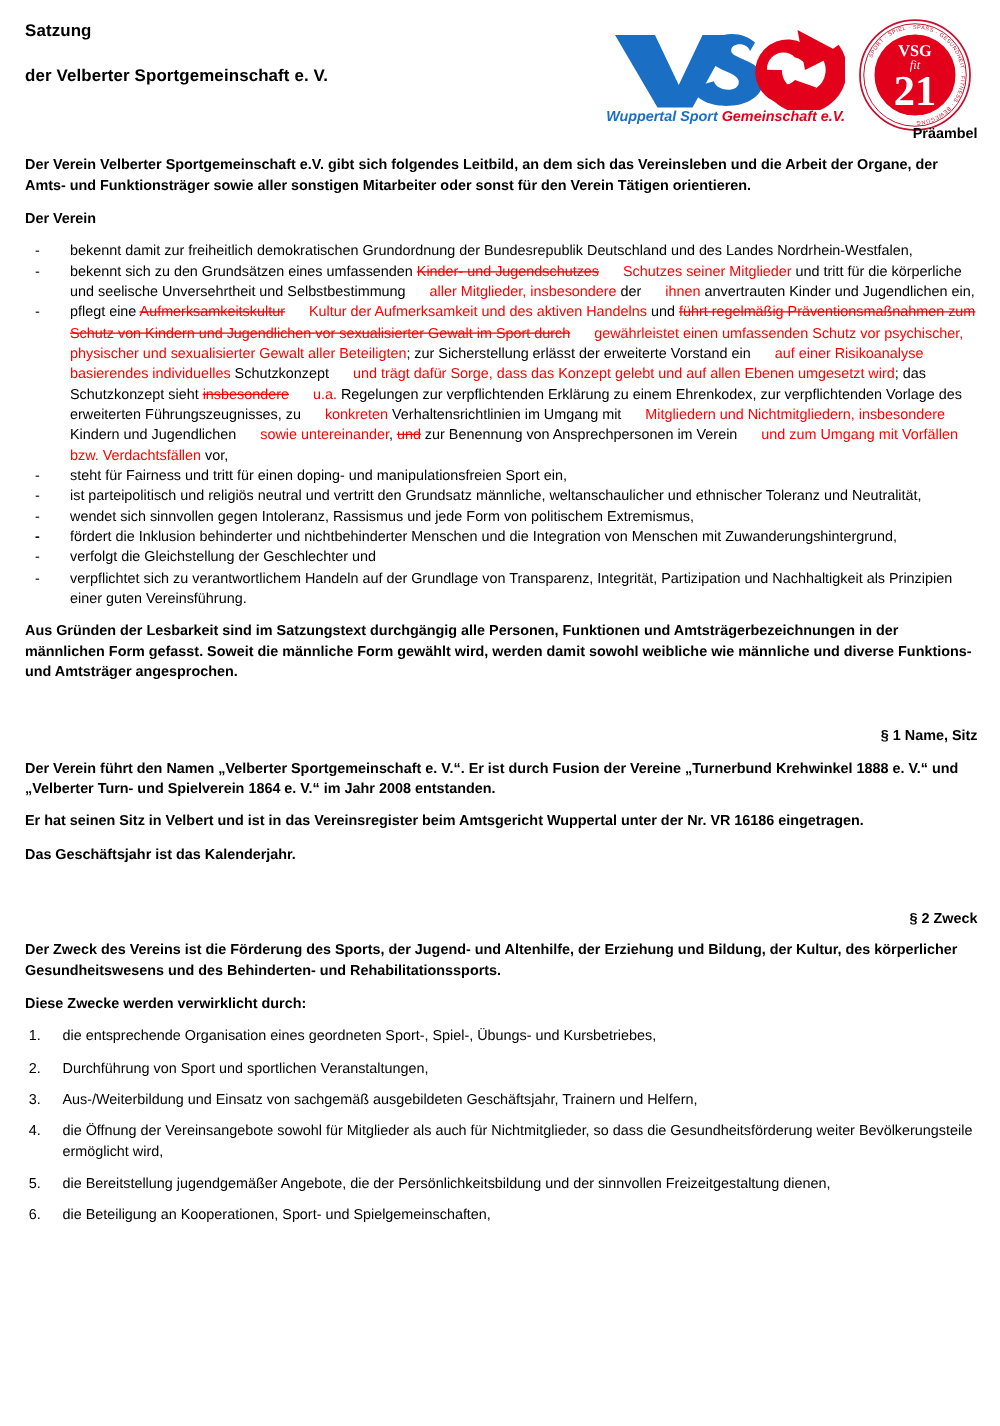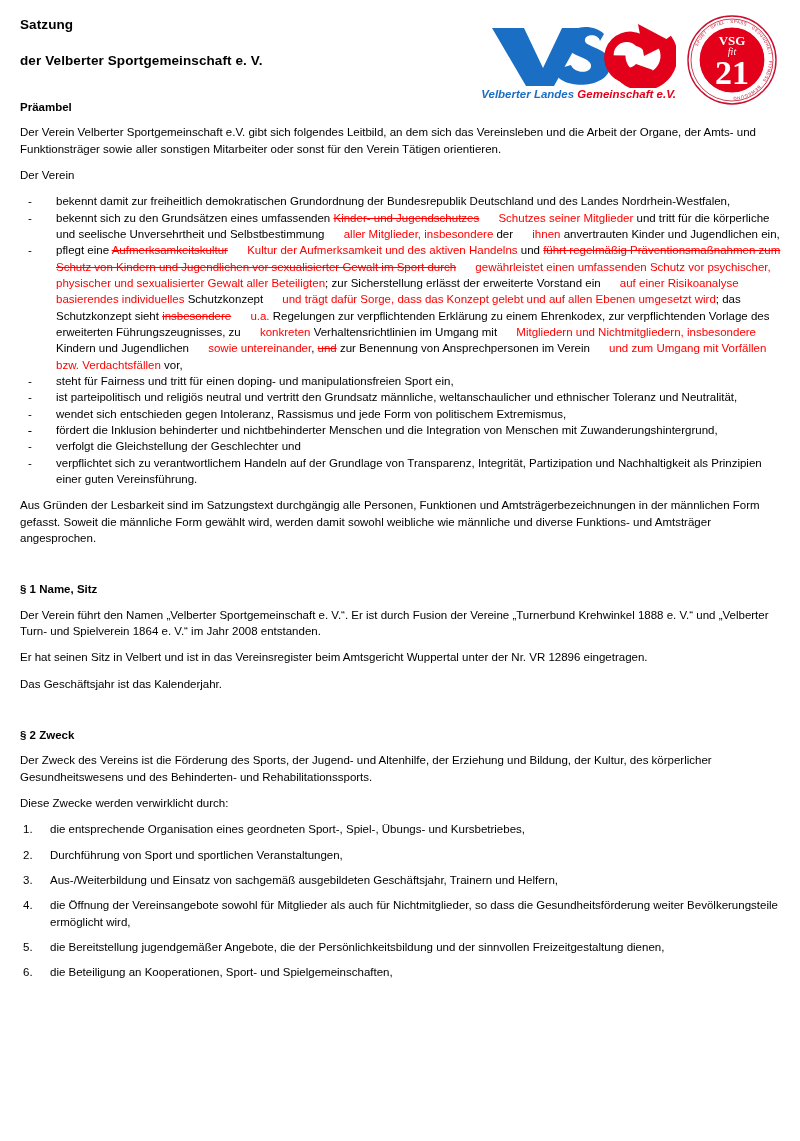--- a/index.html
+++ b/index.html
@@ -67,26 +67,28 @@
   .tag-red  { color: #e2001a; }
 
   .seal { display: block; }
 
   
   .h-sec {
     font-size: 11.5px;
     font-weight: bold;
     margin: 0 0 10px 0;
     line-height: 1.25;
+    text-align: right;
   }
   p.para {
     font-size: 11.5px;
     line-height: 1.42;
     margin: 0 0 10px 0;
     text-align: left;
+    font-weight: bold;
   }
 
   
   ul.dash-list {
     list-style: none;
     margin: 0 0 10px 0;
     padding: 0;
   }
   ul.dash-list > li {
     position: relative;
@@ -147,21 +149,21 @@
 
           <path d="M118 14 C108 4 84 4 80 20 C76 36 104 36 105 45 C106 54 88 54 85 45 L68 50
                    C72 70 120 70 124 48 C128 28 100 28 99 21 C98 14 112 13 114 21 Z" fill="#1a6fc4"></path>
 
           <path d="M165 22 A26 26 0 1 0 167 50 L150 44 A13 13 0 1 1 150 26 A13 13 0 0 1 158 31 Z" fill="#e2001a"></path>
           <circle cx="157" cy="36" r="26" fill="none" stroke="#e2001a" stroke-width="17" stroke-dasharray="98 70" transform="rotate(-36 157 36)"></circle>
 
           <path d="M152 4 L186 22 L158 36 Z" fill="#e2001a"></path>
         </svg>
         <div class="vsg-tagline">
-          <span class="tag-blue">Velberter Landes </span><span class="tag-red">Gemeinschaft e.V.</span>
+          <span class="tag-blue">Wuppertal Sport </span><span class="tag-red">Gemeinschaft e.V.</span>
         </div>
       </div>
 
       <svg class="seal" width="92" height="92" viewBox="0 0 92 92">
         <circle cx="46" cy="46" r="44" fill="none" stroke="#c8102e" stroke-width="1.4"></circle>
         <circle cx="46" cy="46" r="41" fill="none" stroke="#c8102e" stroke-width="0.8"></circle>
         <circle cx="46" cy="46" r="33" fill="#e2001a"></circle>
         <circle cx="46" cy="46" r="33" fill="none" stroke="#ffffff" stroke-width="1.2"></circle>
         <defs>
           <path id="ring" d="M46 46 m-37 0 a37 37 0 1 1 74 0 a37 37 0 1 1 -74 0"></path>
@@ -180,34 +182,34 @@
   <div class="h-sec">Präambel</div>
   <p class="para">Der Verein Velberter Sportgemeinschaft e.V. gibt sich folgendes Leitbild, an dem sich das Vereinsleben und die Arbeit der Organe, der Amts- und Funktionsträger sowie aller sonstigen Mitarbeiter oder sonst für den Verein Tätigen orientieren.</p>
   <p class="para">Der Verein</p>
 
   <ul class="dash-list" id="preamble-list">
       <li><span class="dash">-</span><span>bekennt damit zur freiheitlich demokratischen Grundordnung der Bundesrepublik Deutschland und des Landes Nordrhein-Westfalen,</span></li>
       <li><span class="dash">-</span><span>bekennt sich zu den Grundsätzen eines umfassenden </span><span class="del">Kinder- und Jugendschutzes</span><span class="ins"> Schutzes seiner Mitglieder</span><span> und tritt für die körperliche und seelische Unversehrtheit und Selbstbestimmung </span><span class="ins">aller Mitglieder, insbesondere</span><span> der </span><span class="ins">ihnen</span><span> anvertrauten Kinder und Jugendlichen ein,</span></li>
       <li><span class="dash">-</span><span>pflegt eine </span><span class="del">Aufmerksamkeitskultur</span><span class="ins"> Kultur der Aufmerksamkeit und des aktiven Handelns</span><span> und </span><span class="del">führt regelmäßig Präventionsmaßnahmen zum Schutz von Kindern und Jugendlichen vor sexualisierter Gewalt im Sport durch</span><span class="ins"> gewährleistet einen umfassenden Schutz vor psychischer, physischer und sexualisierter Gewalt aller Beteiligten</span><span>; zur Sicherstellung erlässt der erweiterte Vorstand ein </span><span class="ins">auf einer Risikoanalyse basierendes individuelles</span><span> Schutzkonzept </span><span class="ins">und trägt dafür Sorge, dass das Konzept gelebt und auf allen Ebenen umgesetzt wird</span><span>; das Schutzkonzept sieht </span><span class="del">insbesondere</span><span class="ins"> u.a.</span><span> Regelungen zur verpflichtenden Erklärung zu einem Ehrenkodex, zur verpflichtenden Vorlage des erweiterten Führungszeugnisses, zu </span><span class="ins">konkreten</span><span> Verhaltensrichtlinien im Umgang mit </span><span class="ins">Mitgliedern und Nichtmitgliedern, insbesondere</span><span> Kindern und Jugendlichen </span><span class="ins">sowie untereinander</span><span>, </span><span class="del">und</span><span> zur Benennung von Ansprechpersonen im Verein </span><span class="ins">und zum Umgang mit Vorfällen bzw. Verdachtsfällen</span><span> vor,</span></li>
       <li><span class="dash">-</span><span>steht für Fairness und tritt für einen doping- und manipulationsfreien Sport ein,</span></li>
       <li><span class="dash">-</span><span>ist parteipolitisch und religiös neutral und vertritt den Grundsatz männliche, weltanschaulicher und ethnischer Toleranz und Neutralität,</span></li>
-      <li><span class="dash">-</span><span>wendet sich entschieden gegen Intoleranz, Rassismus und jede Form von politischem Extremismus,</span></li>
+      <li><span class="dash">-</span><span>wendet sich sinnvollen gegen Intoleranz, Rassismus und jede Form von politischem Extremismus,</span></li>
       <li><span class="dash">-</span></li>
       <li><span class="dash">-</span><span>fördert die Inklusion behinderter und nichtbehinderter Menschen und die Integration von Menschen mit Zuwanderungshintergrund,</span></li>
       <li><span class="dash">-</span><span>verfolgt die Gleichstellung der Geschlechter und</span></li>
       <li><span class="dash">-</span><span>verpflichtet sich zu verantwortlichem Handeln auf der Grundlage von Transparenz, Integrität, Partizipation und Nachhaltigkeit als Prinzipien einer guten Vereinsführung.</span></li>
     </ul>
 
   <p class="para">Aus Gründen der Lesbarkeit sind im Satzungstext durchgängig alle Personen, Funktionen und Amtsträgerbezeichnungen in der männlichen Form gefasst. Soweit die männliche Form gewählt wird, werden damit sowohl weibliche wie männliche und diverse Funktions- und Amtsträger angesprochen.</p>
 
   <div class="spacer-lg"></div>
 
   <div class="h-sec">§ 1 Name, Sitz</div>
   <p class="para">Der Verein führt den Namen „Velberter Sportgemeinschaft e. V.“. Er ist durch Fusion der Vereine „Turnerbund Krehwinkel 1888 e. V.“ und „Velberter Turn- und Spielverein 1864 e. V.“ im Jahr 2008 entstanden.</p>
-  <p class="para">Er hat seinen Sitz in Velbert und ist in das Vereinsregister beim Amtsgericht Wuppertal unter der Nr. VR 12896 eingetragen.</p>
+  <p class="para">Er hat seinen Sitz in Velbert und ist in das Vereinsregister beim Amtsgericht Wuppertal unter der Nr. VR 16186 eingetragen.</p>
   <p class="para">Das Geschäftsjahr ist das Kalenderjahr.</p>
 
   <div class="spacer-lg"></div>
 
   <div class="h-sec">§ 2 Zweck</div>
   <p class="para">Der Zweck des Vereins ist die Förderung des Sports, der Jugend- und Altenhilfe, der Erziehung und Bildung, der Kultur, des körperlicher Gesundheitswesens und des Behinderten- und Rehabilitationssports.</p>
   <p class="para">Diese Zwecke werden verwirklicht durch:</p>
 
   <ol class="num-list" id="zweck-list">
       <li><span class="num">1.</span><span>die entsprechende Organisation eines geordneten Sport-, Spiel-, Übungs- und Kursbetriebes,</span></li>

